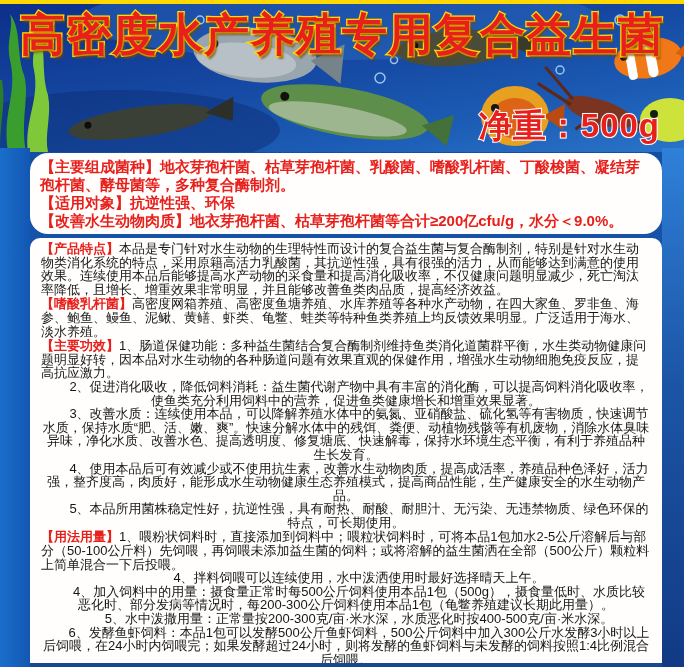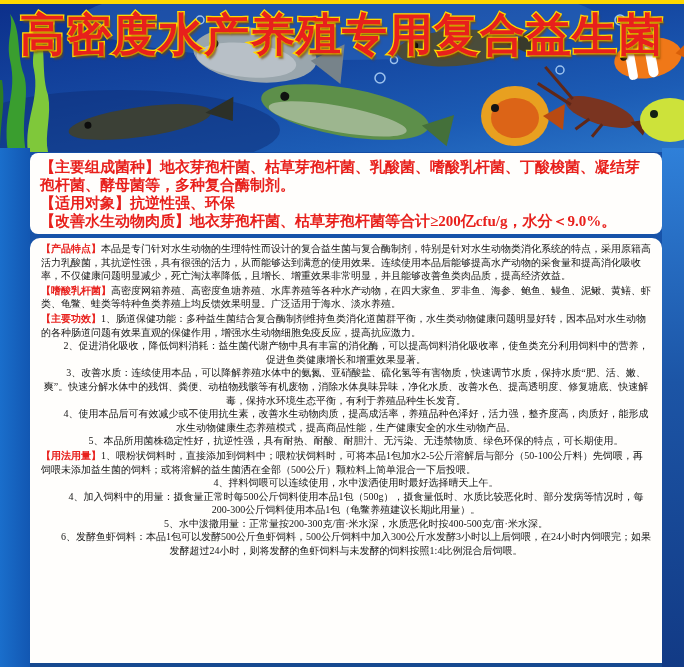--- a/index.html
+++ b/index.html
@@ -1,18 +1,18 @@
 <!DOCTYPE html>
 <html><head>
 <meta charset="utf-8">
 <style>
   html,body{margin:0;padding:0;}
   .poster{position:relative;width:684px;height:667px;overflow:hidden;
     background:linear-gradient(180deg,#12459e 0%,#1a5cb0 60%,#16498f 100%);
-    font-family:Liberation Serif, serif;}
+    font-family:Liberation Sans, sans-serif;}
   .top-strip{position:absolute;top:0;left:0;right:0;height:4px;background:#ffd800;z-index:6;}
   .header{position:absolute;top:0;left:0;width:684px;height:152px;
     background:linear-gradient(170deg,#0c2f8a 0%,#14459f 40%,#1c5cb5 75%,#2a74c8 100%);}
   .scene{position:absolute;top:0;left:0;}
   .title{position:absolute;top:5px;left:0;right:0;text-align:center;z-index:5;
     font-size:45px;font-weight:bold;color:#e8201c;letter-spacing:1px;white-space:nowrap;
     -webkit-text-stroke:2.5px #ffd800;paint-order:stroke fill;
     text-shadow:0 0 2px #ffdd00,2px 3px 2px rgba(120,70,0,.65);}
   .net-weight{position:absolute;top:104px;right:24px;z-index:5;
     font-size:33px;font-weight:bold;color:#e8201c;letter-spacing:1px;
@@ -23,25 +23,25 @@
   .side-right{position:absolute;right:0;top:148px;bottom:0;width:22px;
     background:linear-gradient(180deg,#2f80d9 0%,#1c55a6 45%,#123a85 100%);z-index:1;}
   .bubble{position:absolute;border-radius:50%;
     background:radial-gradient(circle at 35% 30%, #cfe8ff 0%, #8fc2ee 35%, rgba(60,130,210,.25) 75%);
     box-shadow:0 0 2px rgba(255,255,255,.5);}
   .b1{left:3px;top:240px;width:22px;height:22px;}
   .b2{left:1px;top:395px;width:26px;height:26px;}
   .b3{left:5px;top:520px;width:18px;height:18px;}
   .b4{right:4px;top:430px;width:10px;height:10px;opacity:.7;}
   .panel{position:absolute;left:30px;width:632px;background:#fffefc;box-sizing:border-box;z-index:2;}
-  .panel1{top:153px;height:81px;border-radius:8px;padding:5px 10px 0;
+  .panel1{top:153px;height:81px;border-radius:18px;padding:5px 10px 0;
     color:#e8201c;font-weight:bold;font-size:15px;line-height:18px;overflow:hidden;}
   .panel1 p{margin:0;}
   .panel2{top:238px;bottom:4px;border-radius:10px 10px 0 0;padding:4px 11px 12px;
-    font-size:10px;line-height:13.6px;color:#151515;overflow:hidden;}
+    font-size:13px;line-height:13.6px;color:#151515;overflow:hidden;}
   .panel2 p{margin:0;}
   .panel2 .indent{text-indent:2em;text-align:center;}
   .section{margin:0 0 1px;}
   .lbl{color:#e8201c;font-weight:bold;}
 </style>
 </head>
 <body>
 
 <div class="poster">
 
@@ -117,20 +117,21 @@
       <g fill="none" stroke="#bfe0ff" stroke-width="1.5" opacity="0.8">
         <circle cx="380" cy="78" r="5"></circle>
           <circle cx="394" cy="60" r="3.5"></circle>
         <circle cx="620" cy="20" r="5"></circle>
           <circle cx="636" cy="34" r="3.5"></circle>
         <circle cx="560" cy="70" r="4"></circle>
           <circle cx="200" cy="20" r="4"></circle>
       </g>
     </svg>
     <div class="title">高密度水产养殖专用复合益生菌</div>
+    <div class="net-weight">净重：500g</div>
   </div>
 
   <div class="top-strip"></div>
   <div class="side-left"></div>
   <div class="side-right"></div>
   <div class="bubble b1"></div>
   <div class="bubble b2"></div>
   <div class="bubble b3"></div>
   <div class="bubble b4"></div>
 

